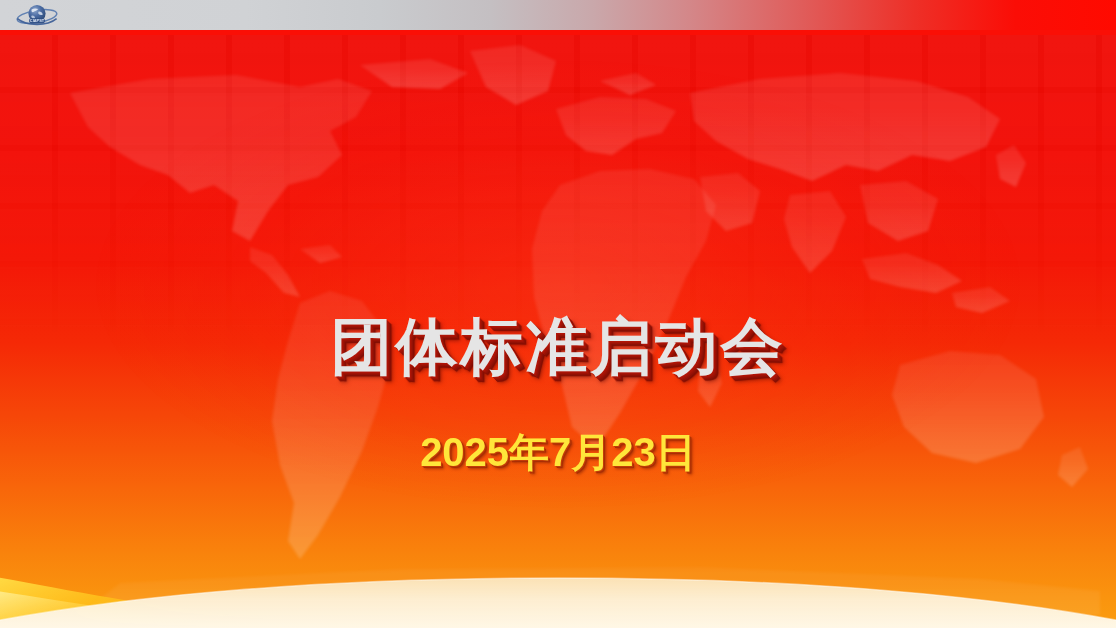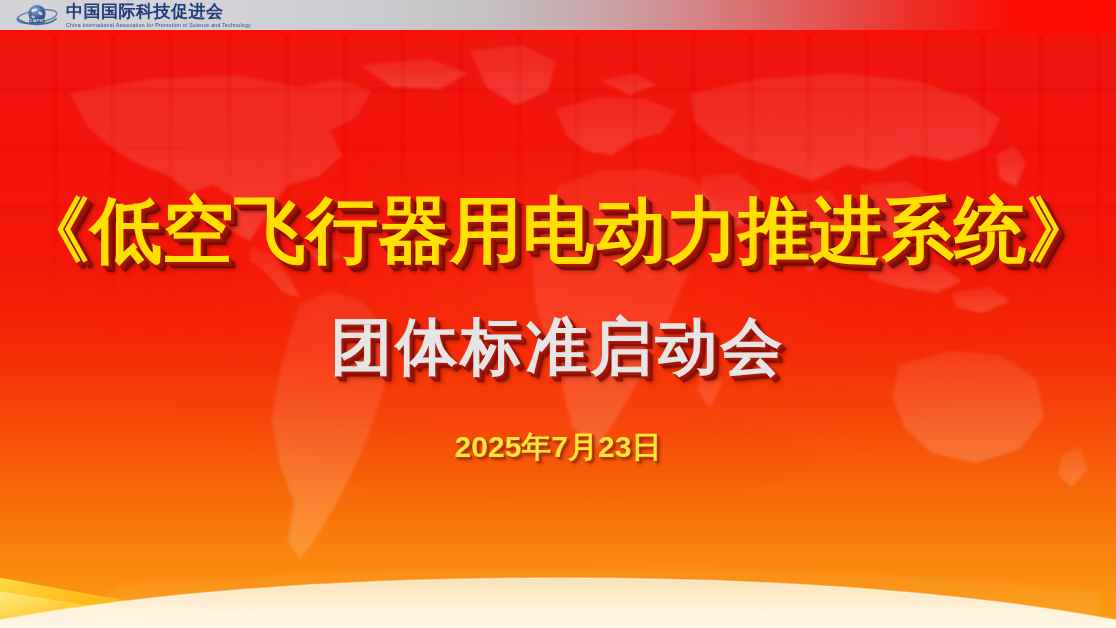--- a/index.html
+++ b/index.html
@@ -212,21 +212,21 @@
        4px 4px 0 #8c1005,
        5px 5px 1px rgba(120,10,3,0.85),
        6px 6px 4px rgba(80,6,0,0.50);
   }
 
   .title-date {
     position: absolute;
     left: 0; top: 397px;
     width: 1116px;
     text-align: center;
-    font-size: 30px;
+    font-size: 40px;
     line-height: 1;
     font-weight: bold;
     color: #ffe63a;
     letter-spacing: 0px;
     white-space: nowrap;
     font-family: "Liberation Sans", "DejaVu Sans", sans-serif;
     text-shadow:
        1px 1px 0 #c43c06,
        2px 2px 0 #a82e05,
        3px 3px 3px rgba(110,20,0,0.55);
@@ -359,25 +359,20 @@
                  C24.0,11.4 24.2,10.2 24.8,9.6 Z" fill="#e8eef7" opacity="0.78"></path>
         <path d="M18.0,13.4 C19.8,13.2 21.2,14.6 21.0,16.2 C19.6,17.2 18.0,16.4 17.4,15.0
                  C17.1,14.3 17.4,13.6 18.0,13.4 Z" fill="#dfe8f4" opacity="0.7"></path>
 
         <path d="M3.4,16.6 C8,20.4 16,22.4 23,22.4 C30,22.4 38,20.4 42.6,16.6" fill="none" stroke="#3f6098" stroke-width="1.6" opacity="0.95"></path>
 
         <rect x="15" y="16.2" width="16" height="5.2" rx="2.4" fill="#2c4d84" opacity="0.92"></rect>
         <text x="23" y="20.3" font-family="Liberation Sans, sans-serif" font-size="3.9" font-weight="bold" fill="#dfe8f6" text-anchor="middle">CIAPST</text>
       </svg>
     </div>
-    <div class="logo-text-block">
-      <div class="logo-cn">中国国际科技促进会</div>
-      <div class="logo-en">China International Association for Promotion of Science and Technology</div>
-    </div>
   </div>
 
   <div class="content">
-    <div class="title-main">《低空飞行器用电动力推进系统》</div>
     <div class="title-sub">团体标准启动会</div>
     <div class="title-date">2025年7月23日</div>
   </div>
 
 </div>
 
 </body></html>

